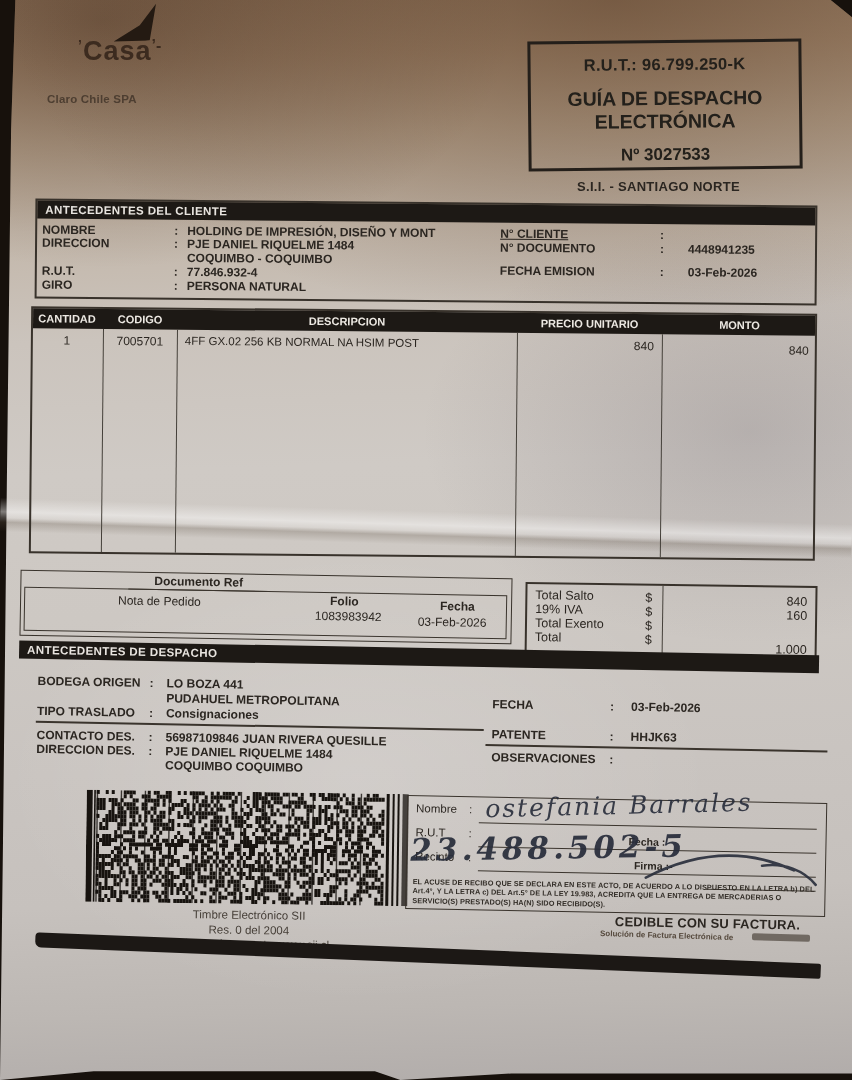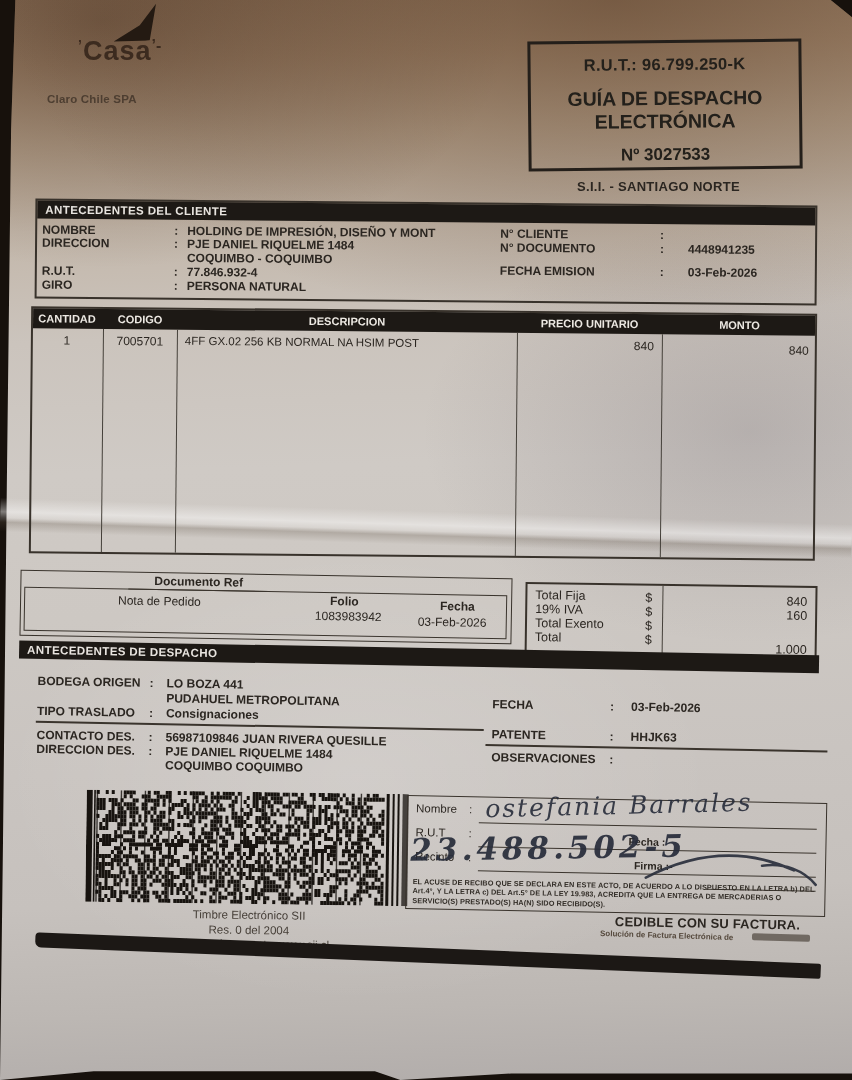--- a/index.html
+++ b/index.html
@@ -70,21 +70,21 @@
     <span class="abs lbl" style="left:7px; top:79px;">GIRO</span>
     <span class="abs val" style="left:139px; top:24px;">:</span>
     <span class="abs val" style="left:139px; top:37px;">:</span>
     <span class="abs val" style="left:139px; top:65px;">:</span>
     <span class="abs val" style="left:139px; top:79px;">:</span>
     <span class="abs val" style="left:152px; top:24px;">HOLDING DE IMPRESIÓN, DISEÑO Y MONT</span>
     <span class="abs val" style="left:152px; top:37px;">PJE DANIEL RIQUELME 1484</span>
     <span class="abs val" style="left:152px; top:51px;">COQUIMBO -  COQUIMBO</span>
     <span class="abs val" style="left:152px; top:65px;">77.846.932-4</span>
     <span class="abs val" style="left:152px; top:79px;">PERSONA NATURAL</span>
-    <span class="abs lbl" style="left:465px; top:24px;">N° CLIENTE</span>
+    <span class="abs lbl" style="left:465px; top:24px;text-decoration:underline;">N° CLIENTE</span>
     <span class="abs lbl" style="left:465px; top:38px;">N° DOCUMENTO</span>
     <span class="abs lbl" style="left:465px; top:61px;">FECHA EMISION</span>
     <span class="abs val" style="left:625px; top:24px;">:</span>
     <span class="abs val" style="left:625px; top:38px;">:</span>
     <span class="abs val" style="left:625px; top:61px;">:</span>
     <span class="abs val" style="left:653px; top:24px;"></span>
     <span class="abs val" style="left:653px; top:38px;">4448941235</span>
     <span class="abs val" style="left:653px; top:61px;">03-Feb-2026</span>
   </div>
 
@@ -116,21 +116,21 @@
     <span class="abs lbl" style="left:310px; top:19px; font-size:12px;text-align:right;">Folio</span>
     <span class="abs lbl" style="left:420px; top:22px; font-size:12px;">Fecha</span>
     <span class="abs thin ink" style="left:98px; top:22px; font-size:12px;">Nota de Pedido</span>
     <span class="abs thin ink" style="left:295px; top:34px; font-size:12px;">1083983942</span>
     <span class="abs thin ink" style="left:398px; top:38px; font-size:12px;">03-Feb-2026</span>
   </div>
 
   <div class="abs" style="left:525px; top:584px; width:292px; height:82px; transform:rotate(.8deg);">
     <div class="abs boxline" style="left:0; top:0; width:292px; height:82px;"></div>
     <div class="abs vline" style="left:137px; top:2px; height:78px;"></div>
-    <span class="abs thin ink" style="left:10px; top:6px;  font-size:12.5px;">Total Fija</span>
+    <span class="abs thin ink" style="left:10px; top:6px;  font-size:12.5px;">Total Salto</span>
     <span class="abs thin ink" style="left:10px; top:20px; font-size:12.5px;">19% IVA</span>
     <span class="abs thin ink" style="left:10px; top:34px; font-size:12.5px;">Total Exento</span>
     <span class="abs thin ink" style="left:10px; top:48px; font-size:12.5px;">Total</span>
     <span class="abs thin ink" style="left:120px; top:7px;  font-size:12.5px;">$</span>
     <span class="abs thin ink" style="left:120px; top:21px; font-size:12.5px;">$</span>
     <span class="abs thin ink" style="left:120px; top:35px; font-size:12.5px;">$</span>
     <span class="abs thin ink" style="left:120px; top:49px; font-size:12.5px;">$</span>
     <span class="abs thin ink" style="left:150px; top:9px;  width:132px; text-align:right; font-size:12.5px;">840</span>
     <span class="abs thin ink" style="left:150px; top:23px; width:132px; text-align:right; font-size:12.5px;">160</span>
     <span class="abs thin ink" style="left:150px; top:37px; width:132px; text-align:right; font-size:12.5px;"></span>

